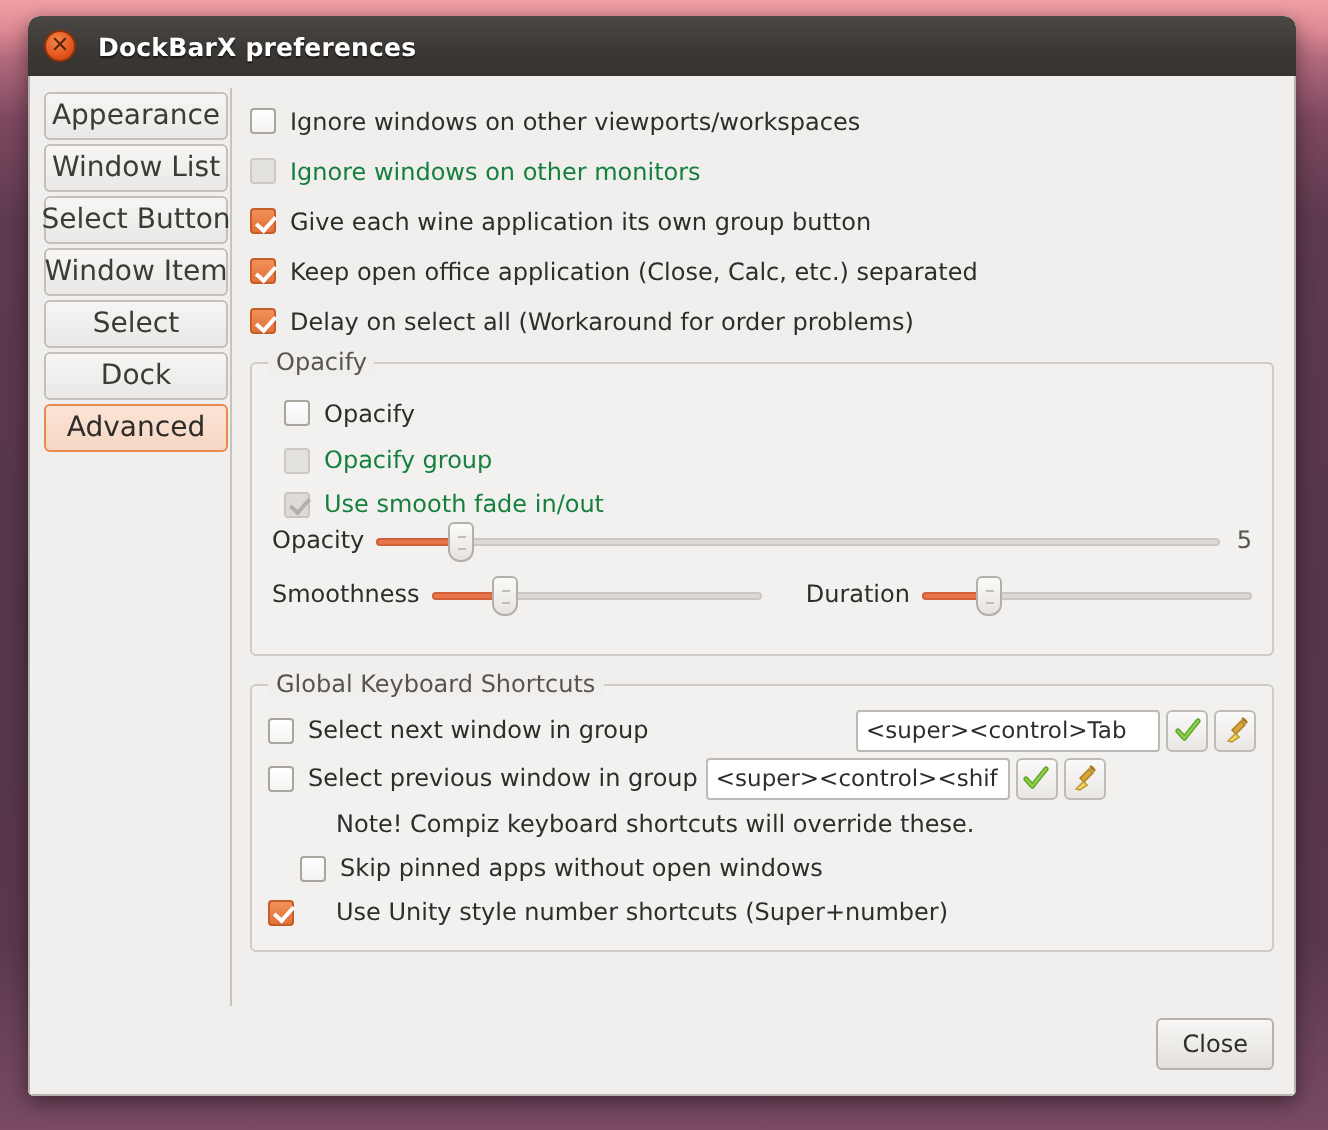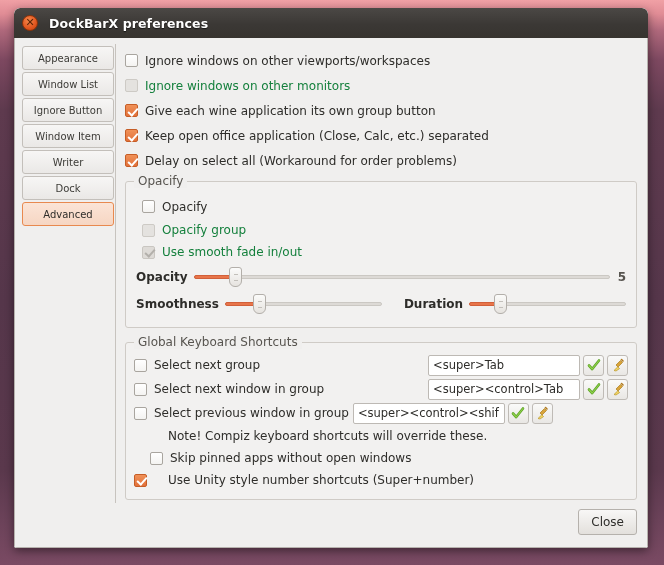--- a/index.html
+++ b/index.html
@@ -110,21 +110,21 @@
 
   .tab {
     height: 24px;
     margin: 0 1px 1px 1px;
     background: linear-gradient(180deg, #f7f6f5 0%, #eae8e6 100%);
     border: 1px solid #c3bfba;
     border-radius: 3px;
     display: flex;
     align-items: center;
     justify-content: center;
-    font-size: 10px;
+    font-size: 14px;
     color: #3c3b37;
     cursor: pointer;
     white-space: nowrap;
   }
   .tab.selected {
     background: linear-gradient(180deg, #fbe4d6 0%, #f6d6c3 100%);
     border: 1px solid #e8894f;
     color: #2e2d2a;
   }
 
@@ -190,25 +190,23 @@
     top: -8px; left: 8px;
     background: #f0efee;
     padding: 0 4px;
     font-size: 12px;
     color: #57544f;
   }
 
   
   .slider-row {
     display: flex;
-    align-items: center;
     height: 27px;
     font-size: 12px;
     color: #2e2d2a;
-    font-weight: bold;
   }
   .slider-row .lbl { flex: 0 0 auto; margin-right: 6px; white-space: nowrap; }
 
   .slider {
     position: relative;
     height: 16px;
     flex: 1 1 auto;
     display: flex;
     align-items: center;
     cursor: pointer;
@@ -337,27 +335,27 @@
       <div id="content-row">
 
         <div id="sidebar">
           <div class="tab">
             <span>Appearance</span>
           </div>
           <div class="tab">
             <span>Window List</span>
           </div>
           <div class="tab">
-            <span>Ignore Button</span>
+            <span>Select Button</span>
           </div>
           <div class="tab">
             <span>Window Item</span>
           </div>
           <div class="tab">
-            <span>Writer</span>
+            <span>Select</span>
           </div>
           <div class="tab">
             <span>Dock</span>
           </div>
           <div class="tab selected">
             <span>Advanced</span>
           </div>
         </div>
 
         <div id="main">
@@ -421,39 +419,20 @@
                 <span class="track"></span>
                 <span class="fill" style="width:20%;"></span>
                 <span class="knob" style="left:20%;"></span>
               </span>
             </div>
           </div>
 
           <div class="group" style="margin-top:14px;padding:10px 8px 8px 8px;">
             <div class="group-title">Global Keyboard Shortcuts</div>
 
-            <div class="sc-row">
-              <span class="cbox"></span>
-              <span class="sc-label">Select next group</span>
-              <span class="sc-spacer"></span>
-              <span class="sc-input">&lt;super&gt;Tab</span>
-              <span class="icon-btn">
-                <svg width="14" height="14" viewBox="0 0 14 14" aria-hidden="true">
-                  <path d="M2 7.5 L5.2 11 L12 2.5" stroke="#5da128" stroke-width="2.6" fill="none" stroke-linecap="round" stroke-linejoin="round"></path>
-                  <path d="M2 7.5 L5.2 11 L12 2.5" stroke="#8fd24a" stroke-width="1.2" fill="none" stroke-linecap="round" stroke-linejoin="round"></path>
-                </svg>
-              </span>
-              <span class="icon-btn">
-                <svg width="14" height="14" viewBox="0 0 14 14" aria-hidden="true">
-                  <path d="M10.5 1.5 L12 3" stroke="#b07a20" stroke-width="1.6" stroke-linecap="round"></path>
-                  <path d="M5 7 L9.5 2.5 L11.5 4.5 L7 9 Z" fill="#d9a43a" stroke="#a97d1c" stroke-width="0.7"></path>
-                  <path d="M3 12.5 L6.8 8.8 L8.6 10.6 L5 13 Z" fill="#f2d463" stroke="#b8962c" stroke-width="0.7"></path>
-                </svg>
-              </span>
-            </div>
 
 
             <div class="sc-row">
               <span class="cbox"></span>
               <span class="sc-label">Select next window in group</span>
               <span class="sc-spacer"></span>
               <span class="sc-input">&lt;super&gt;&lt;control&gt;Tab</span>
               <span class="icon-btn">
                 <svg width="14" height="14" viewBox="0 0 14 14" aria-hidden="true">
                   <path d="M2 7.5 L5.2 11 L12 2.5" stroke="#5da128" stroke-width="2.6" fill="none" stroke-linecap="round" stroke-linejoin="round"></path>

